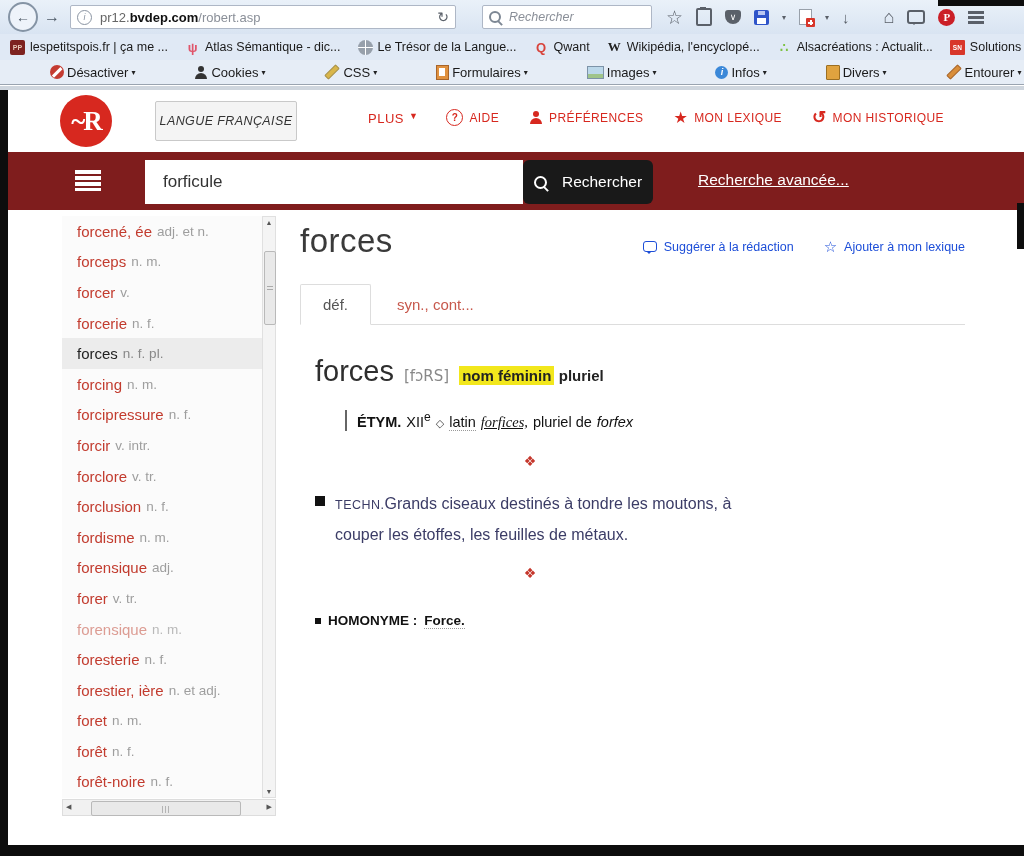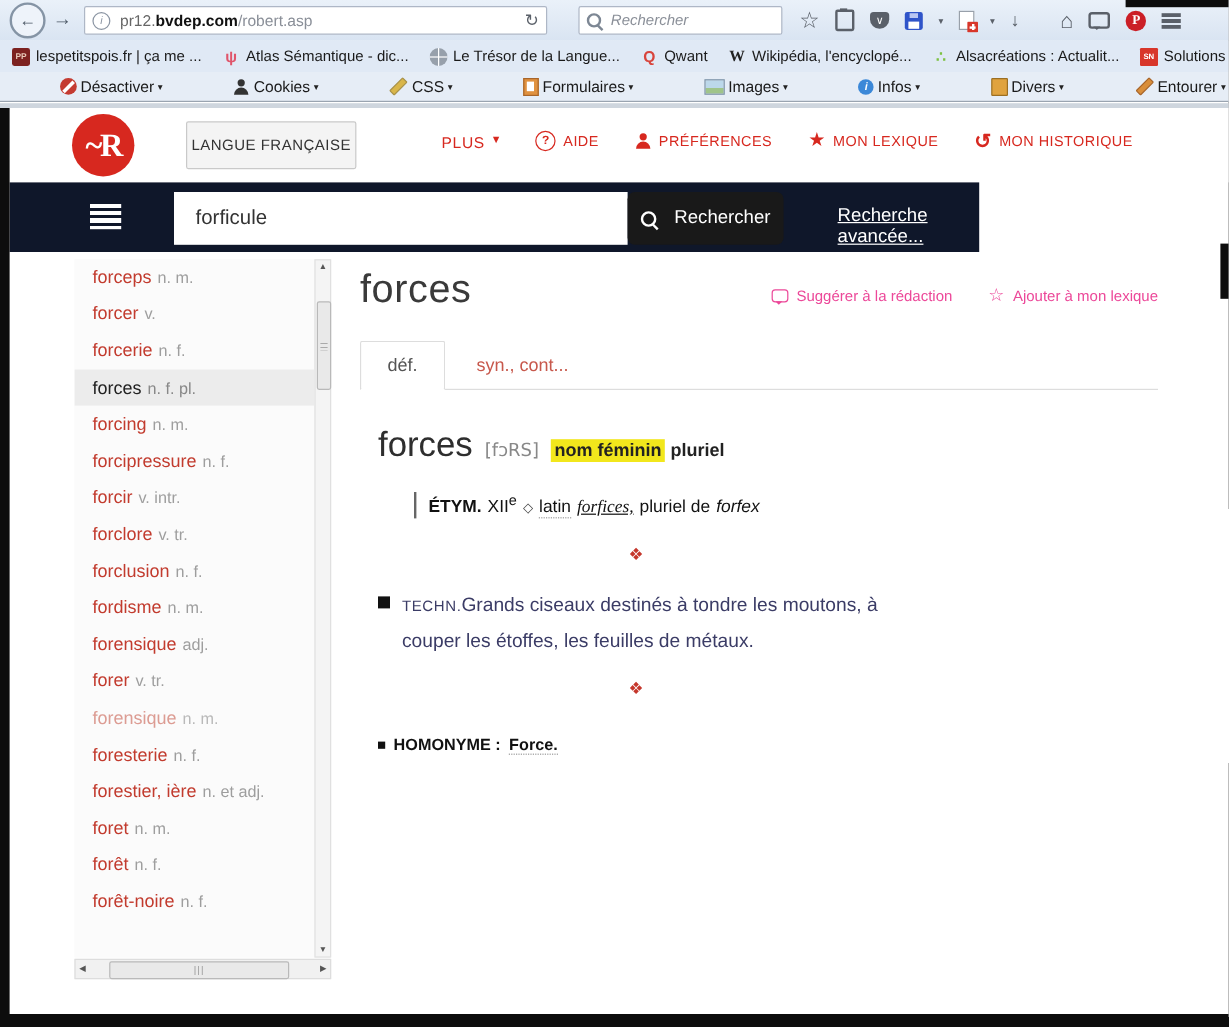--- a/index.html
+++ b/index.html
@@ -102,33 +102,33 @@
   .bleed-bottom{left:0;top:845px;width:1024px;height:11px;}
   .bleed-topright{left:938px;top:0;width:86px;height:6px;}
   .bleed-rightmid{left:1017px;top:203px;width:7px;height:46px;}
 
   
   .site-header{position:absolute;left:8px;top:90px;width:1016px;height:62px;background:#fff;}
   .logo{position:absolute;left:52px;top:5px;width:52px;height:52px;border-radius:50%;background:#d7281f;
         color:#fff;display:flex;align-items:center;justify-content:center;font-size:27px;font-weight:bold;
         font-family:"Liberation Serif",serif;letter-spacing:-2px;}
   .lang-btn{position:absolute;left:147px;top:11px;width:140px;height:38px;background:#f4f4f4;border:1px solid #c9c9c9;
-        border-radius:2px;display:flex;align-items:center;justify-content:center;font-size:12.5px;color:#333;letter-spacing:0.4px;}
+        border-radius:2px;display:flex;align-items:center;justify-content:center;font-size:12.5px;color:#333;letter-spacing:0.4px;font-style:italic;}
   .plus-menu{position:absolute;left:360px;top:21px;color:#d7281f;font-size:13px;letter-spacing:0.5px;display:flex;gap:5px;}
   .plus-caret{font-size:9px;}
   .hdr-nav{position:absolute;right:80px;top:19px;display:flex;align-items:center;gap:30px;}
   .hdr-item{display:flex;align-items:center;gap:6px;color:#d7281f;font-size:12px;letter-spacing:0.4px;white-space:nowrap;}
   .hq-circle{width:15px;height:15px;border:1.5px solid #d7281f;border-radius:50%;color:#d7281f;font-size:10px;
              font-weight:bold;display:flex;align-items:center;justify-content:center;}
   .person-red{--pc:#d7281f;}
   .h-star{font-size:16px;line-height:1;}
   .h-history{font-size:17px;font-weight:bold;line-height:1;}
 
   
-  .redband{position:absolute;left:8px;top:152px;width:808px;height:58px;background:#0f172a;}
+  .redband{position:absolute;left:8px;top:152px;width:1016px;height:58px;background:#7f1d1d;}
   .rb-burger{position:absolute;left:67px;top:18px;width:26px;height:21px;
              background:repeating-linear-gradient(to bottom,#fff 0 3.5px,transparent 3.5px 6px);}
   .rb-input{position:absolute;left:137px;top:8px;width:378px;height:44px;background:#fff;border:none;outline:none;
             padding:0 18px;font-size:17px;color:#333;font-family:"Liberation Sans",sans-serif;box-sizing:border-box;}
   .rb-btn{position:absolute;left:515px;top:8px;width:130px;height:44px;background:#191919;border-radius:6px;
           color:#fff;display:flex;align-items:center;justify-content:center;gap:9px;font-size:15.5px;}
   .rb-btn .mag{border-color:#fff;width:9px;height:9px;}
   .rb-btn .mag::after{background:#fff;}
   .rb-adv{position:absolute;left:690px;top:19px;color:#fff;font-size:15.5px;text-decoration:underline;}
 
@@ -153,21 +153,21 @@
   .hsb-left{position:absolute;left:3px;top:3px;font-size:7px;color:#555;}
   .hsb-right{position:absolute;right:3px;top:3px;font-size:7px;color:#555;}
   .hsb-thumb{position:absolute;left:28px;top:1px;width:148px;height:13px;background:#e9e9e9;border:1px solid #b9b9b9;border-radius:2px;
      display:flex;align-items:center;justify-content:center;color:#999;font-size:8px;letter-spacing:1px;}
 
   
   .main{position:absolute;left:300px;top:222px;width:665px;}
   .title-row{display:flex;align-items:baseline;}
   .page-title{font-size:33px;color:#3a3a3a;font-weight:400;letter-spacing:0.5px;}
   .title-actions{margin-left:auto;display:flex;align-items:center;gap:30px;}
-  .act-link{display:flex;align-items:center;gap:7px;color:#ec4899;font-size:12.5px;white-space:nowrap;}
+  .act-link{display:flex;align-items:center;gap:7px;color:#1d4ed8;font-size:12.5px;white-space:nowrap;}
   .act-link .bubble{width:12px;height:9px;border-width:1.5px;}
   .act-star{font-size:15px;line-height:1;}
   .tabs{margin-top:24px;border-bottom:1px solid #ddd;display:flex;align-items:flex-end;}
   .tab{padding:11px 22px;font-size:15px;}
   .tab.active{border:1px solid #ddd;border-bottom:1px solid #fff;margin-bottom:-1px;background:#fff;
               color:#555;border-radius:2px 2px 0 0;}
   .tab.inactive{color:#c7584c;padding:11px 26px;}
   .entry{margin-top:30px;margin-left:15px;}
   .headword-line{display:flex;align-items:baseline;gap:10px;}
   .headword{font-size:29px;color:#2e2e2e;font-weight:400;}
@@ -369,20 +369,24 @@
     <div class="rb-btn">
       <span class="mag"></span>
       <span>Rechercher</span>
     </div>
     <span class="rb-adv">Recherche avancée...</span>
   </div>
 
   <div class="sidebar">
     <div class="word-list">
         <div class="w-row">
+          <span class="w-word">forcené, ée</span>
+          <span class="w-pos">adj. et n.</span>
+        </div>
+        <div class="w-row">
           <span class="w-word">forceps</span>
           <span class="w-pos">n. m.</span>
         </div>
         <div class="w-row">
           <span class="w-word">forcer</span>
           <span class="w-pos">v.</span>
         </div>
         <div class="w-row">
           <span class="w-word">forcerie</span>
           <span class="w-pos">n. f.</span>

